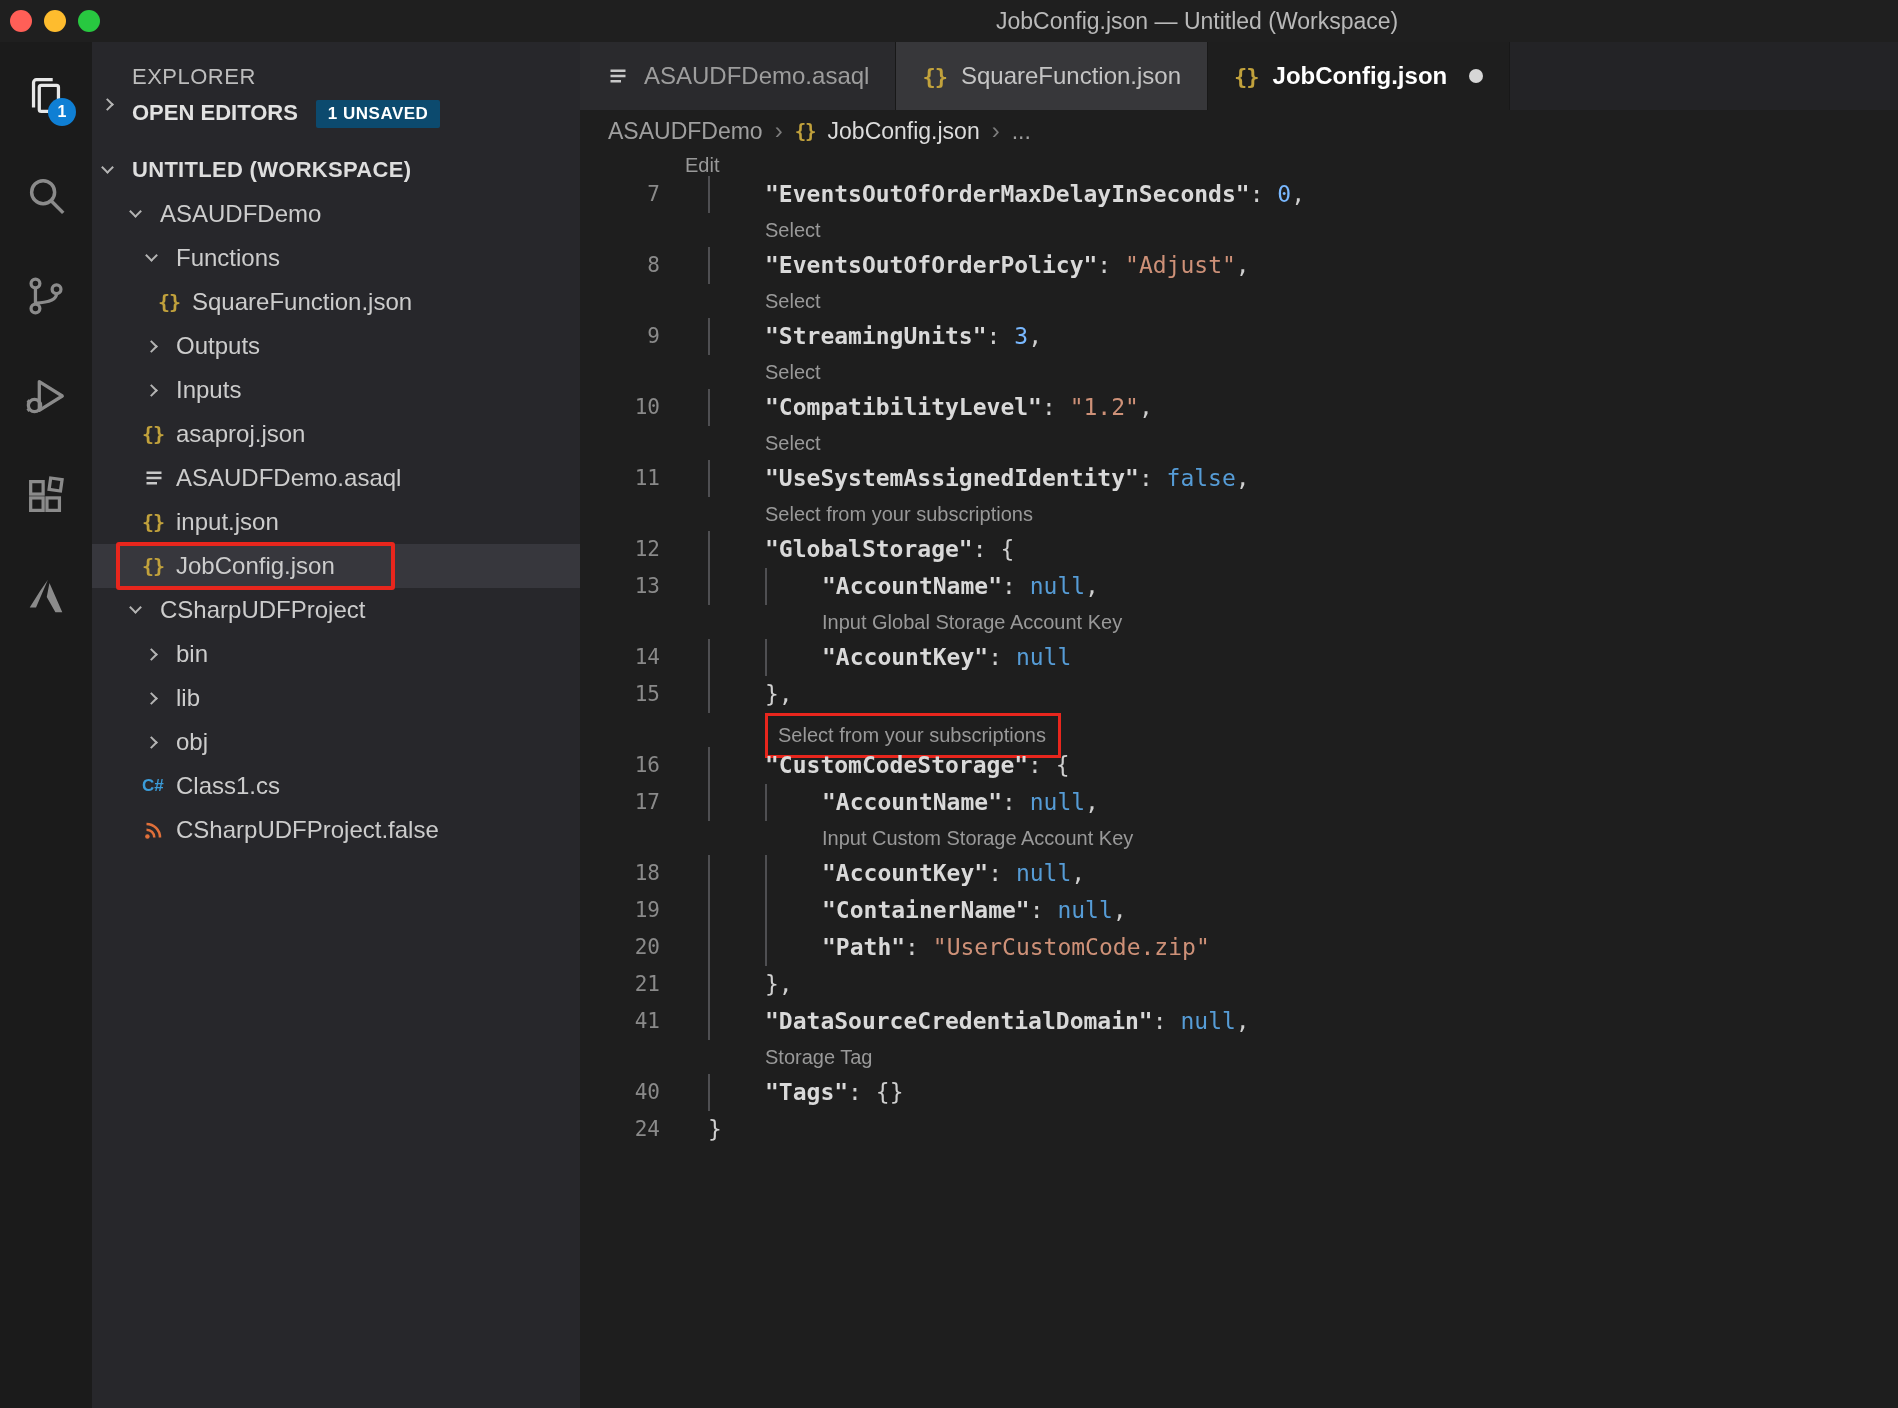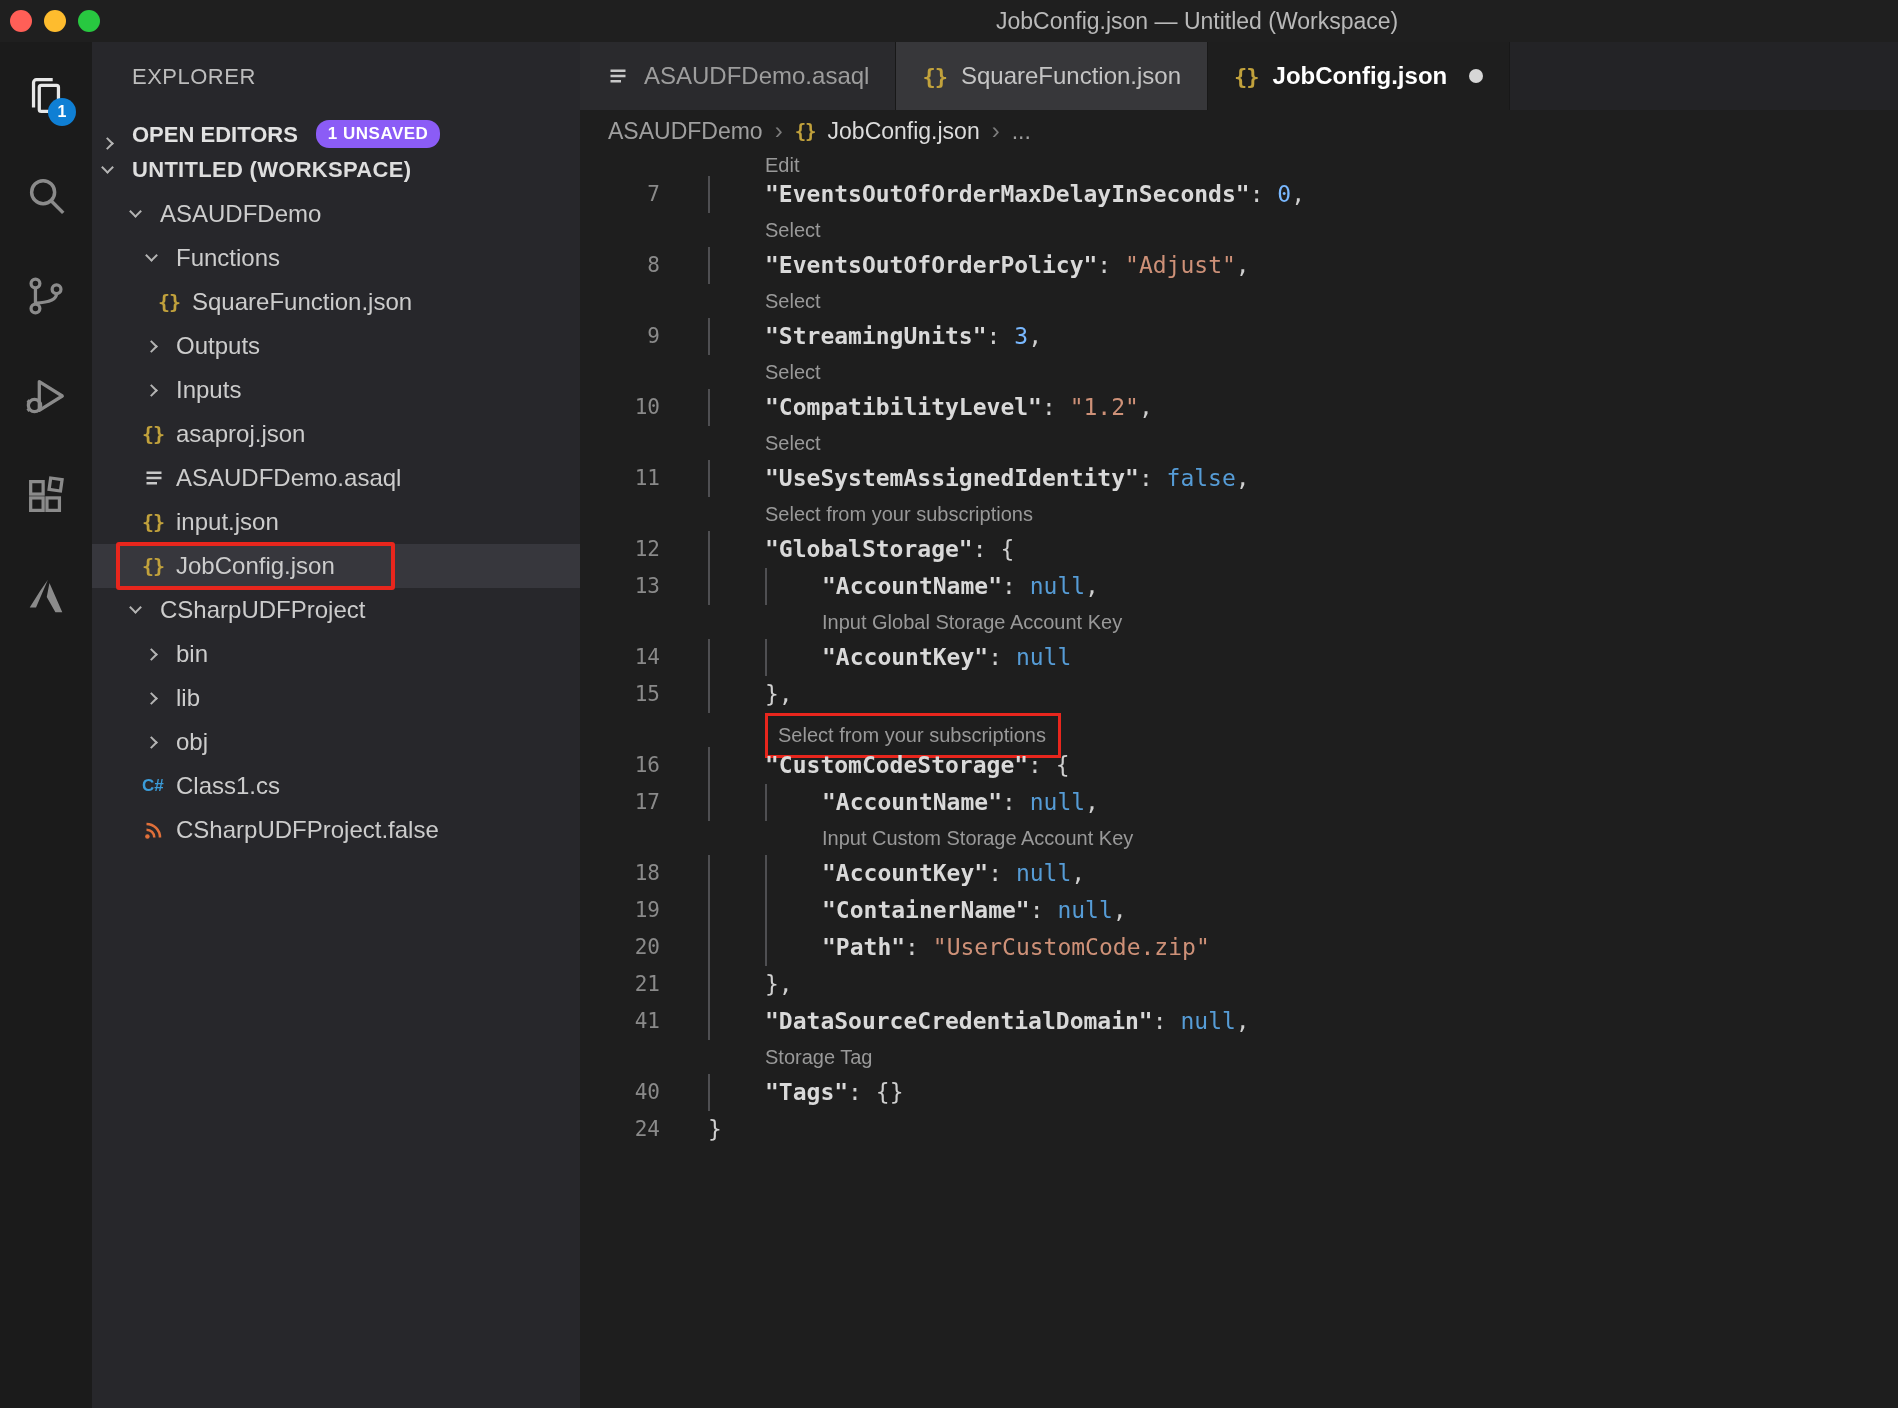--- a/index.html
+++ b/index.html
@@ -25,22 +25,22 @@
   
   .activitybar { width:92px; background:#1b1b1b; flex-shrink:0; display:flex; flex-direction:column; align-items:center; padding-top:4px; }
   .activity-item { width:92px; height:100px; display:flex; align-items:center; justify-content:center; position:relative; cursor:pointer; }
   .activity-icon svg { width:46px; height:46px; display:block; }
   .activity-badge { position:absolute; right:16px; bottom:20px; width:28px; height:28px; border-radius:50%;
     background:#0f7fd4; color:#fff; font-size:16px; font-weight:bold; display:flex; align-items:center; justify-content:center; }
 
   
   .sidebar { width:488px; background:#27272b; flex-shrink:0; color:#ccc; position:relative; overflow:visible; }
   .sidebar-header { padding:22px 0 10px 40px; font-size:22px; color:#bdbdbd; letter-spacing:.5px; }
-  .open-editors-row { height:48px; display:flex; align-items:flex-end; padding-left:6px; font-size:22px; font-weight:bold; color:#e2e2e2; cursor:pointer; }
-  .unsaved-badge { margin-left:18px; background:#8b5cf6; color:#fff; font-size:17px; font-weight:bold; padding:4px 12px; border-radius:13px; letter-spacing:.5px; }
+  .open-editors-row { height:48px; display:flex; align-items:flex-start; padding-left:6px; font-size:22px; font-weight:bold; color:#e2e2e2; cursor:pointer; }
+  .unsaved-badge { margin-left:18px; background:#0c4a6e; color:#fff; font-size:17px; font-weight:bold; padding:4px 12px; border-radius:2px; letter-spacing:.5px; }
   .tree-row { height:44px; display:flex; align-items:center; font-size:24px; color:#cccccc; cursor:pointer; position:relative; white-space:nowrap; }
   .tree-row.bold { font-weight:bold; font-size:22px; color:#dedede; letter-spacing:.3px; }
   .tree-row.selected { background:#37373d; }
   .ind-0 { padding-left:6px; }
   .ind-1 { padding-left:34px; }
   .ind-2 { padding-left:50px;text-align:center; }
   .ind-3 { padding-left:66px; }
   .row-inner { display:flex; align-items:center; height:100%; }
   .row-inner.red-annotation { border:4px solid #e8261d; border-radius:3px; height:48px; margin-left:-26px; padding:0 56px 0 22px; z-index:3; }
   .icon-slot { width:34px; flex-shrink:0; display:flex; align-items:center; }
@@ -67,21 +67,21 @@
   .breadcrumb .bc-icon { font-size:19px; }
   .bc-item { cursor:pointer; }
 
   
   .code-area { flex:1; overflow:hidden; font-family:"DejaVu Sans Mono","Liberation Mono",monospace; }
   .row { display:flex; }
   .gutter { width:80px; flex-shrink:0; text-align:right; color:#8a8a8a; font-size:21px; }
   .line-content { margin-left:48px; position:relative; flex:1; white-space:pre; }
   .code-row { height:37px; line-height:37px; font-size:23px; }
   .lens-row { height:34px; line-height:34px; }
-  .lens-row.clipped { height:24px; line-height:26px; overflow:hidden; }
+  .lens-row.clipped { height:24px; line-height:26px; overflow:hidden;flex-direction:column; }
   .indent-guide { position:absolute; top:0; bottom:0; width:2px; background:#4f4f52; }
   .code-text { display:inline-block; }
   .tok-key { color:#d9d9d9; font-weight:600; }
   .tok-punct { color:#cfcfcf; }
   .tok-str { color:#ce9178; }
   .tok-num { color:#79b8ff; }
   .tok-kw { color:#569cd6; }
   .codelens-link { color:#999999; font-size:20px; font-family:"Liberation Sans","DejaVu Sans",sans-serif; cursor:pointer; display:inline-block; }
   .red-annotation-lens { border:3px solid #e8261d; padding:2px 12px 3px 10px; }
 </style>

